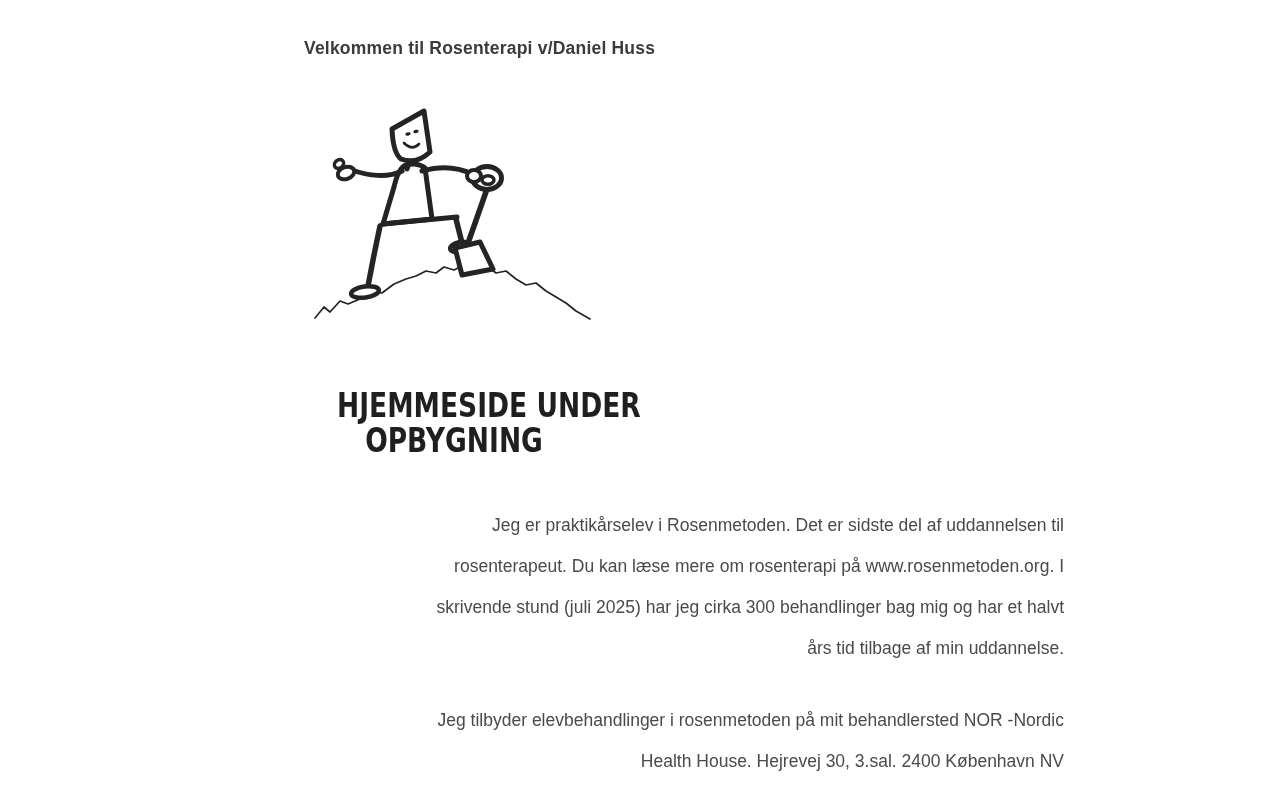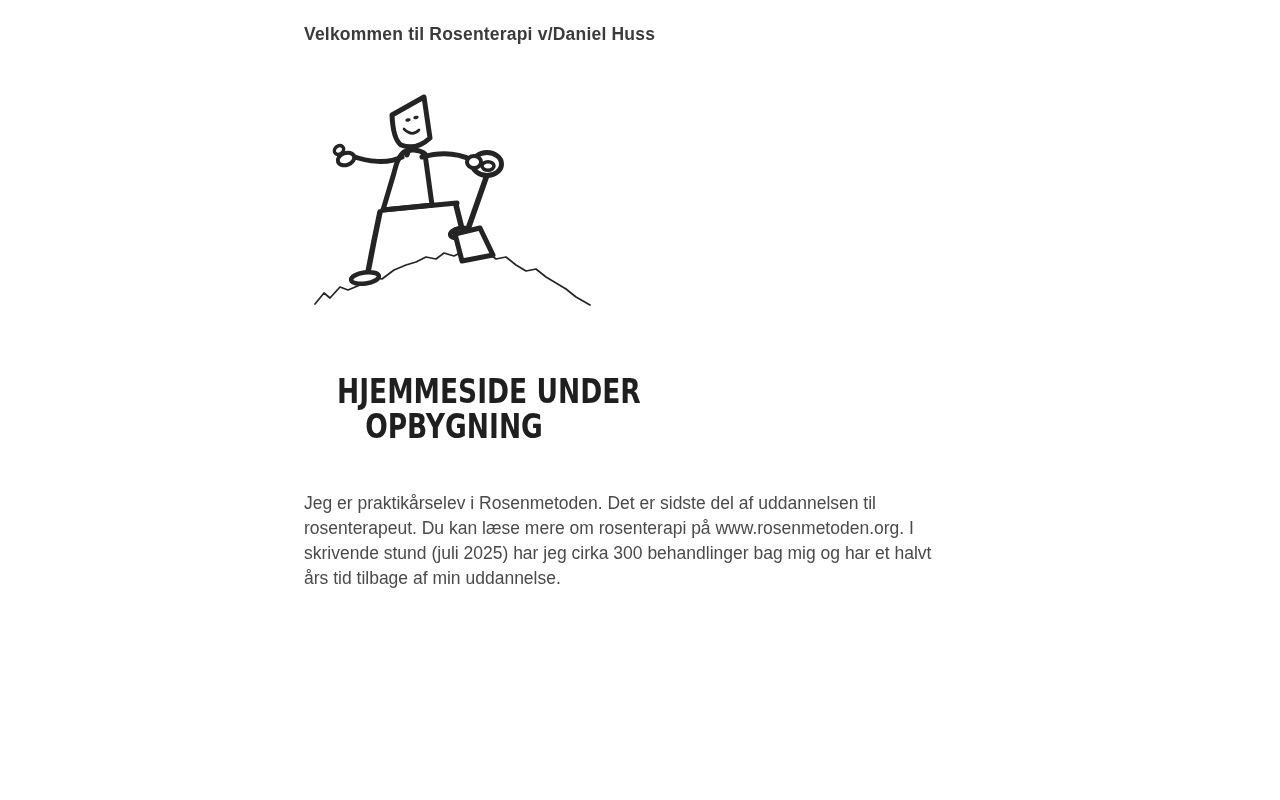--- a/index.html
+++ b/index.html
@@ -5,21 +5,21 @@
   html, body {
     margin: 0;
     padding: 0;
     background: #ffffff;
     width: 1280px;
     height: 800px;
     overflow: hidden;
     font-family: "Liberation Sans", sans-serif;
   }
   .content {
-    padding: 23px 0 0 304px;
+    padding: 37px 0 0 304px;
   }
   .page-title {
     margin: 0;
     font-size: 17.5px;
     line-height: 22px;
     font-weight: 700;
     letter-spacing: 0.2px;
     color: #3b3b3b;
   }
   .illustration {
@@ -40,24 +40,25 @@
     color: #1f1f1f;
     transform: scaleX(0.78);
     transform-origin: 50% 0;
   }
   .construction-text .line {
     white-space: nowrap;
   }
   .body-text p {
     margin: 31px 0 0 0;
     font-size: 17.5px;
-    line-height: 25px;
+    line-height: 41px;
     color: #4a4a4a;
     white-space: pre-line;
     width: 760px;
+    text-align: right;
   }
   .body-text p.first {
     margin-top: 47px;
   }
 </style>
 </head>
 <body>
 
 <div class="content">
 
@@ -106,15 +107,17 @@
   <div class="construction-text">
     <div class="line">HJEMMESIDE UNDER</div>
     <div class="line">OPBYGNING</div>
   </div>
 
   <div class="body-text">
     <p class="first">Jeg er praktikårselev i Rosenmetoden. Det er sidste del af uddannelsen til
 rosenterapeut. Du kan læse mere om rosenterapi på www.rosenmetoden.org. I
 skrivende stund (juli 2025) har jeg cirka 300 behandlinger bag mig og har et halvt
 års tid tilbage af min uddannelse.</p>
+    <p>Jeg tilbyder elevbehandlinger i rosenmetoden på mit behandlersted NOR -Nordic
+Health House. Hejrevej 30, 3.sal. 2400 København NV</p>
   </div>
 
 </div>
 
 </body></html>

